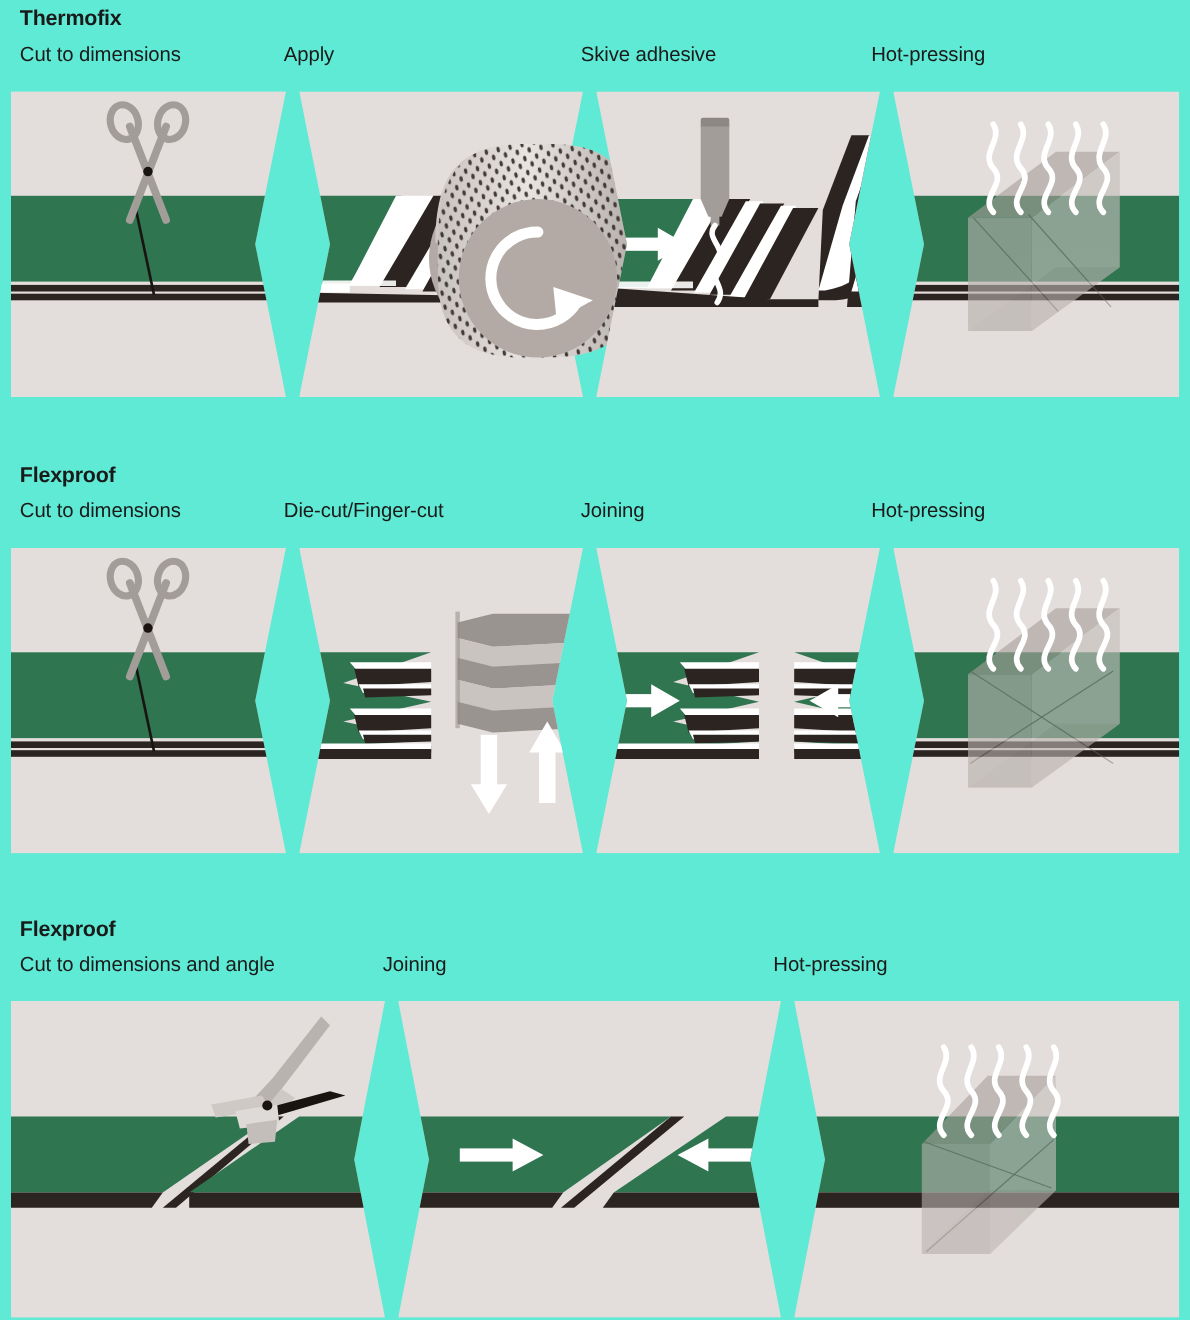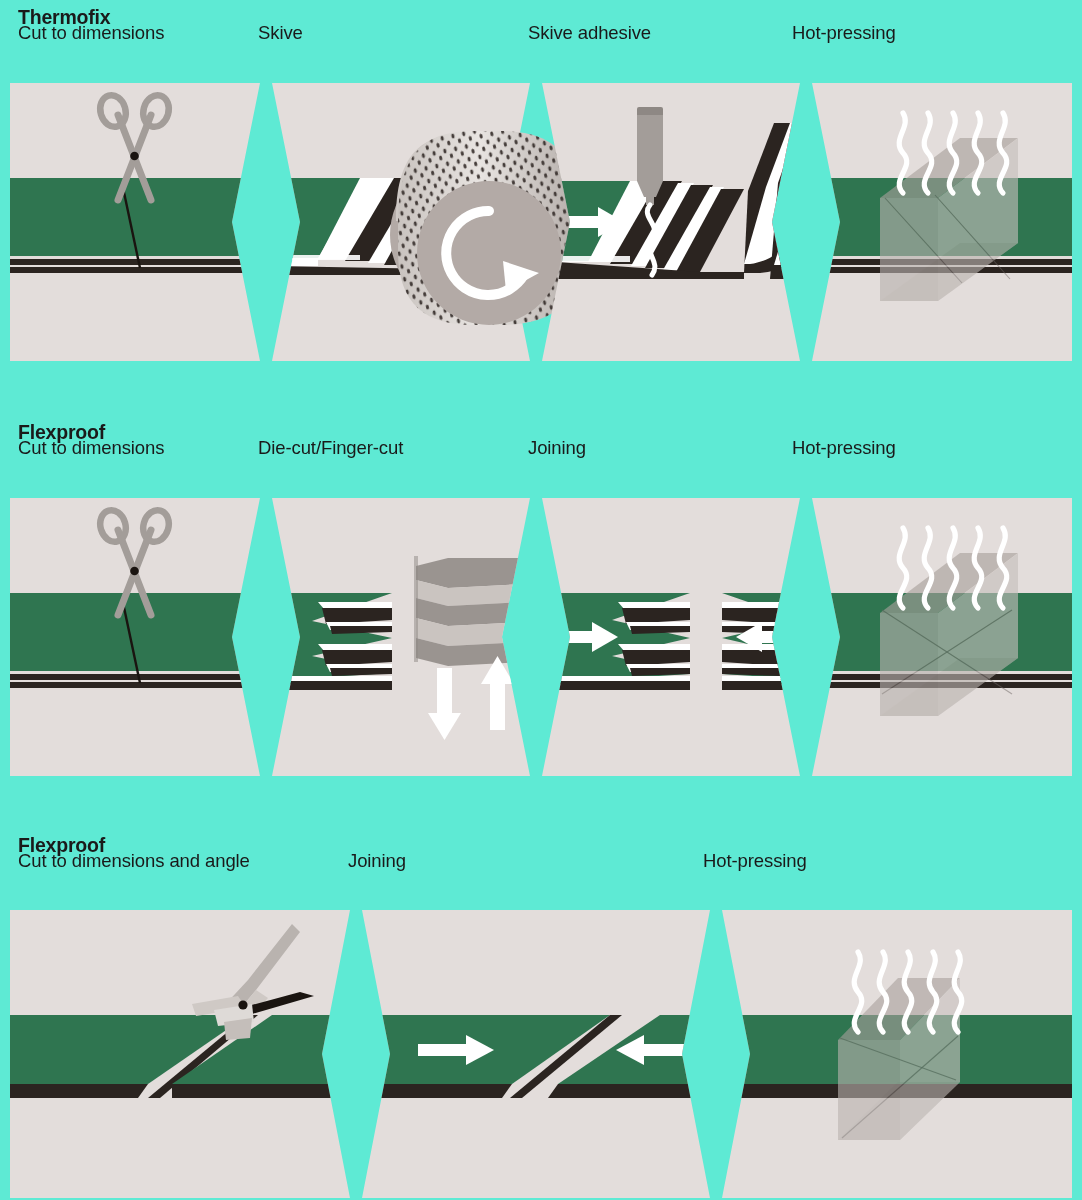--- a/index.html
+++ b/index.html
@@ -25,21 +25,21 @@
     position: absolute;
     left: 18px;
     top: 6px;
     font-size: 19.5px;
     font-weight: bold;
     color: #1a1a1a;
     letter-spacing: -0.2px;
   }
   .step-label {
     position: absolute;
-    top: 22px;
+    top: 38px;
     font-size: 18.5px;
     color: #1a1a1a;
     white-space: nowrap;
     letter-spacing: -0.1px;
   }
 
   .stage-canvas {
     position: absolute;
     left: 0;
     width: 1082px;
@@ -51,21 +51,21 @@
   .stage-canvas svg { display: block; width: 100%; height: 100%; }
 </style>
 </head>
 <body>
 
 <div id="page">
 
   <div class="method-row" id="row-thermofix">
     <div class="row-title">Thermofix</div>
     <div class="step-label" style="left:18px">Cut to dimensions</div>
-    <div class="step-label" style="left:258px">Skive</div>
+    <div class="step-label" style="left:258px">Apply</div>
     <div class="step-label" style="left:528px">Skive adhesive</div>
     <div class="step-label" style="left:792px">Hot-pressing</div>
 
     <div class="stage-canvas">
       <svg viewBox="0 0 1082 278" preserveAspectRatio="none" xmlns="http://www.w3.org/2000/svg">
         <defs>
           <pattern id="grit" width="11" height="13" patternUnits="userSpaceOnUse" patternTransform="rotate(-12)">
             <ellipse cx="3" cy="3" rx="1.5" ry="2.6" fill="#3b3330"></ellipse>
             <ellipse cx="8.5" cy="9" rx="1.5" ry="2.6" fill="#3b3330"></ellipse>
           </pattern>

